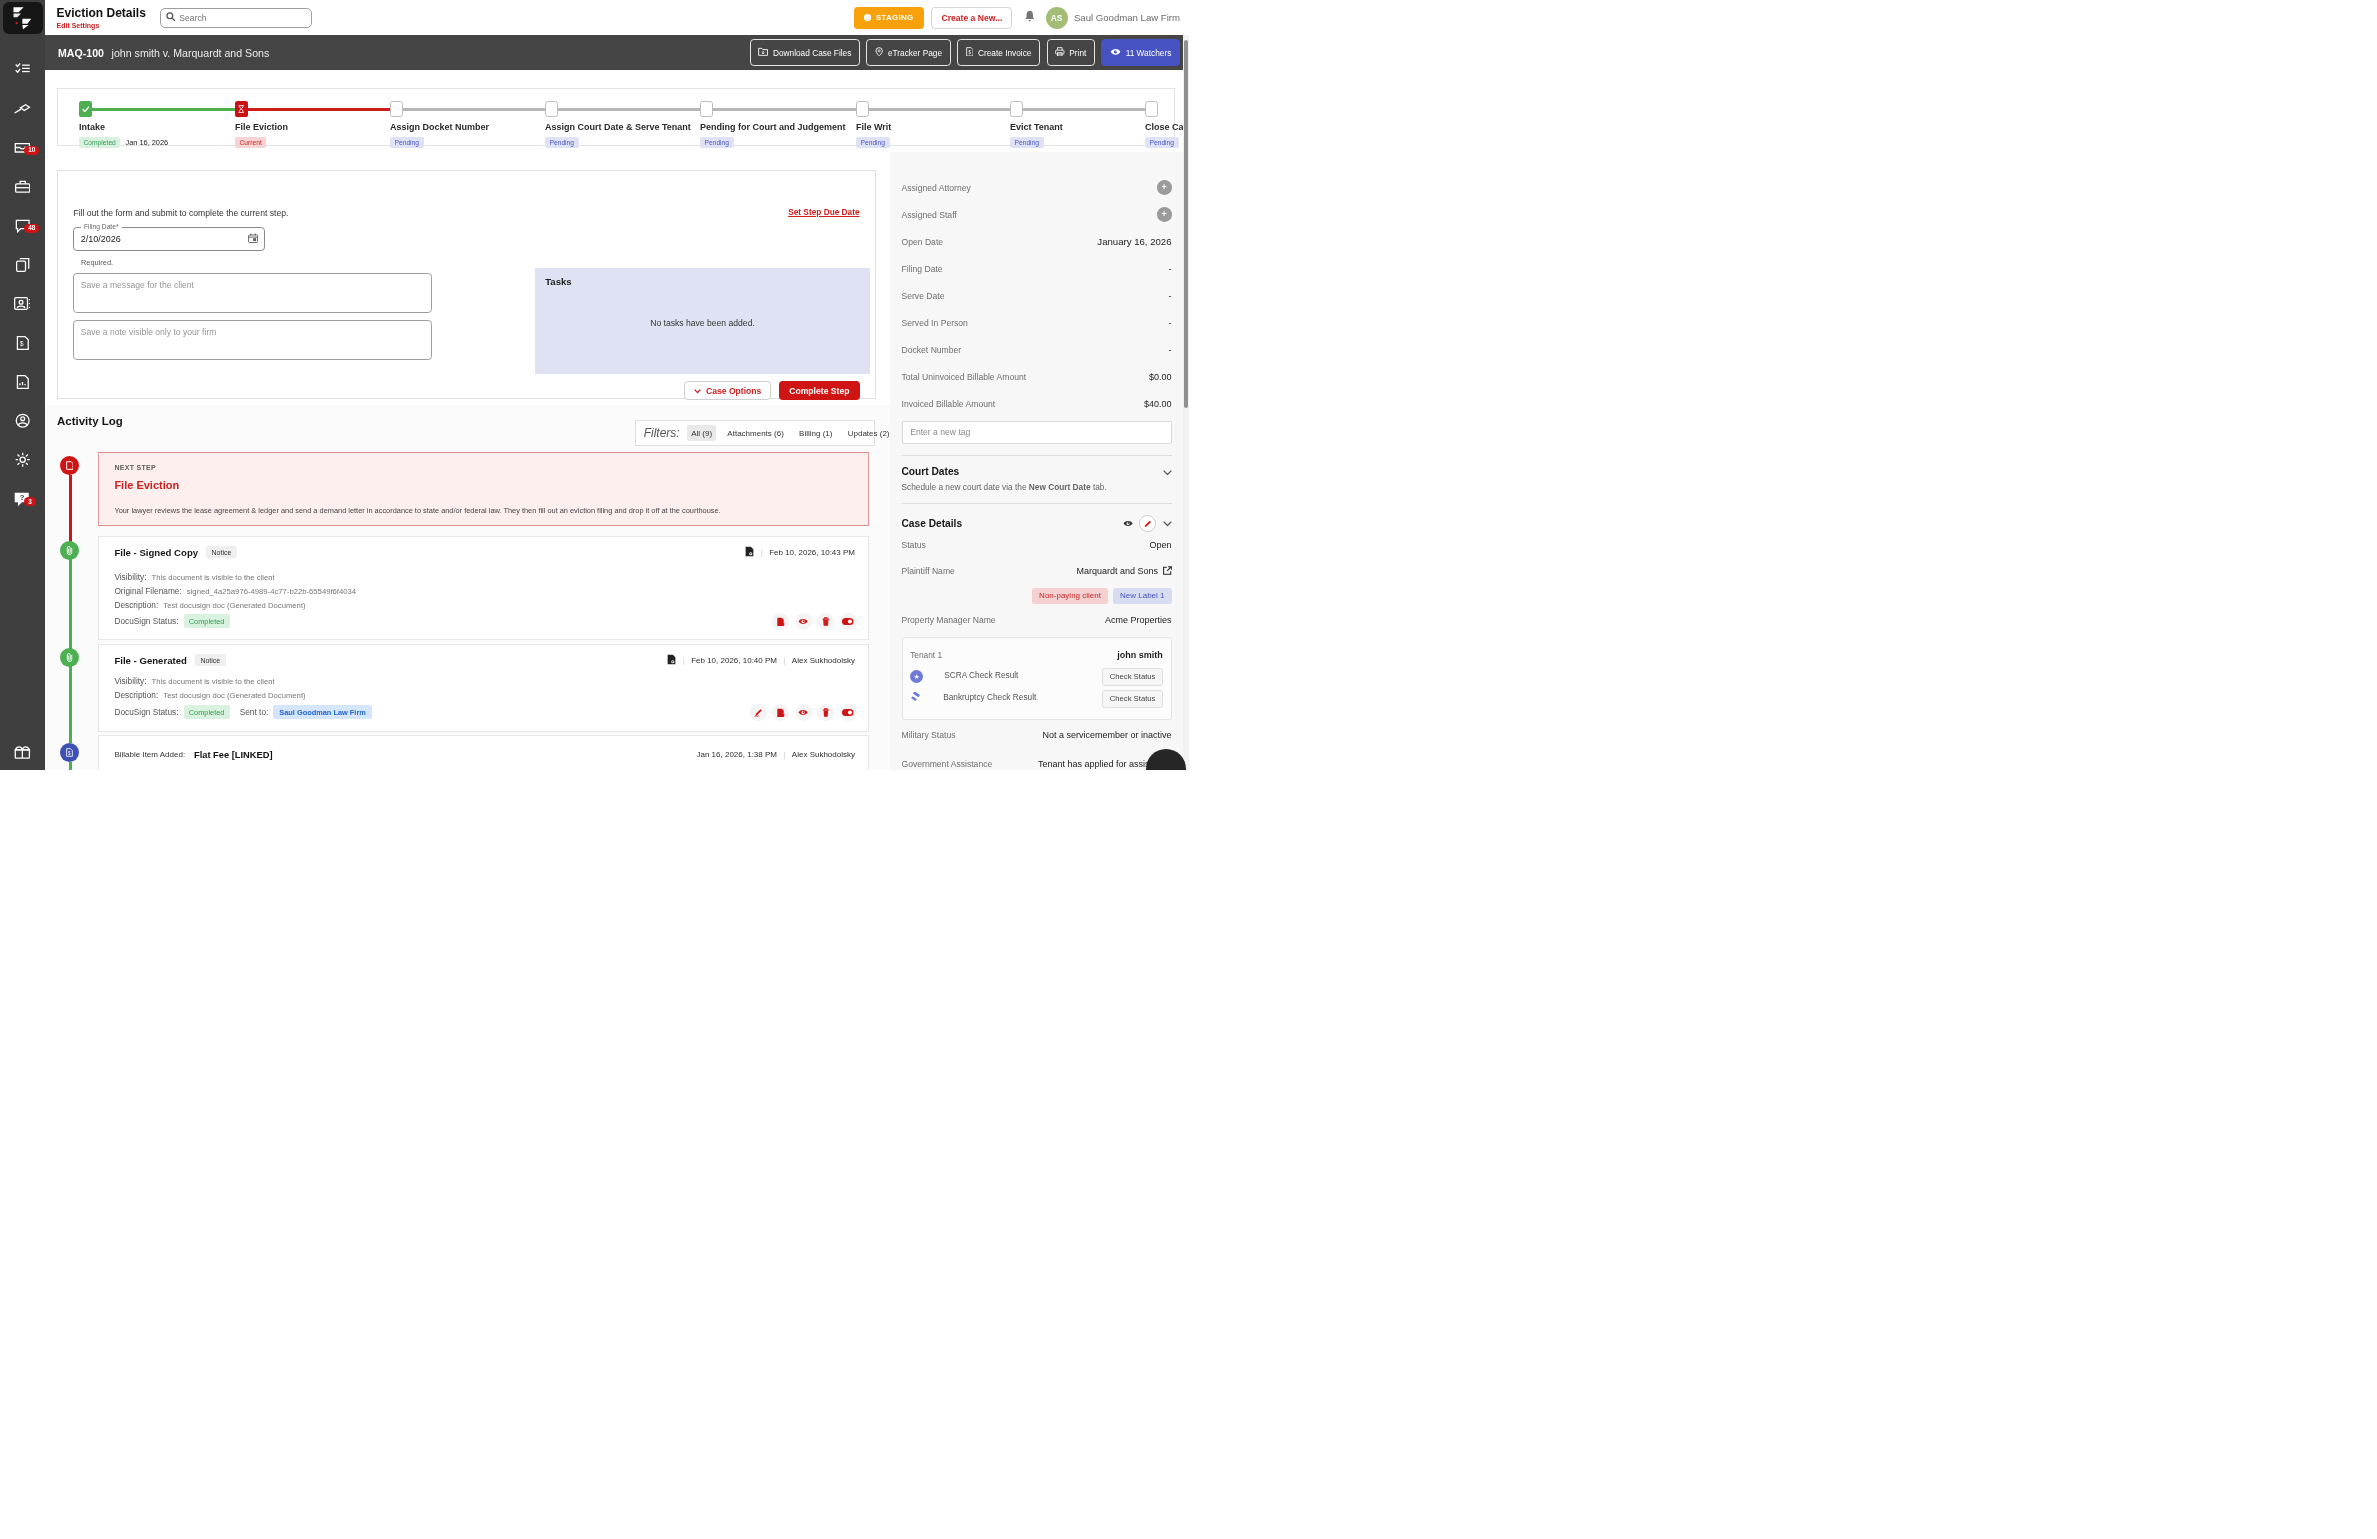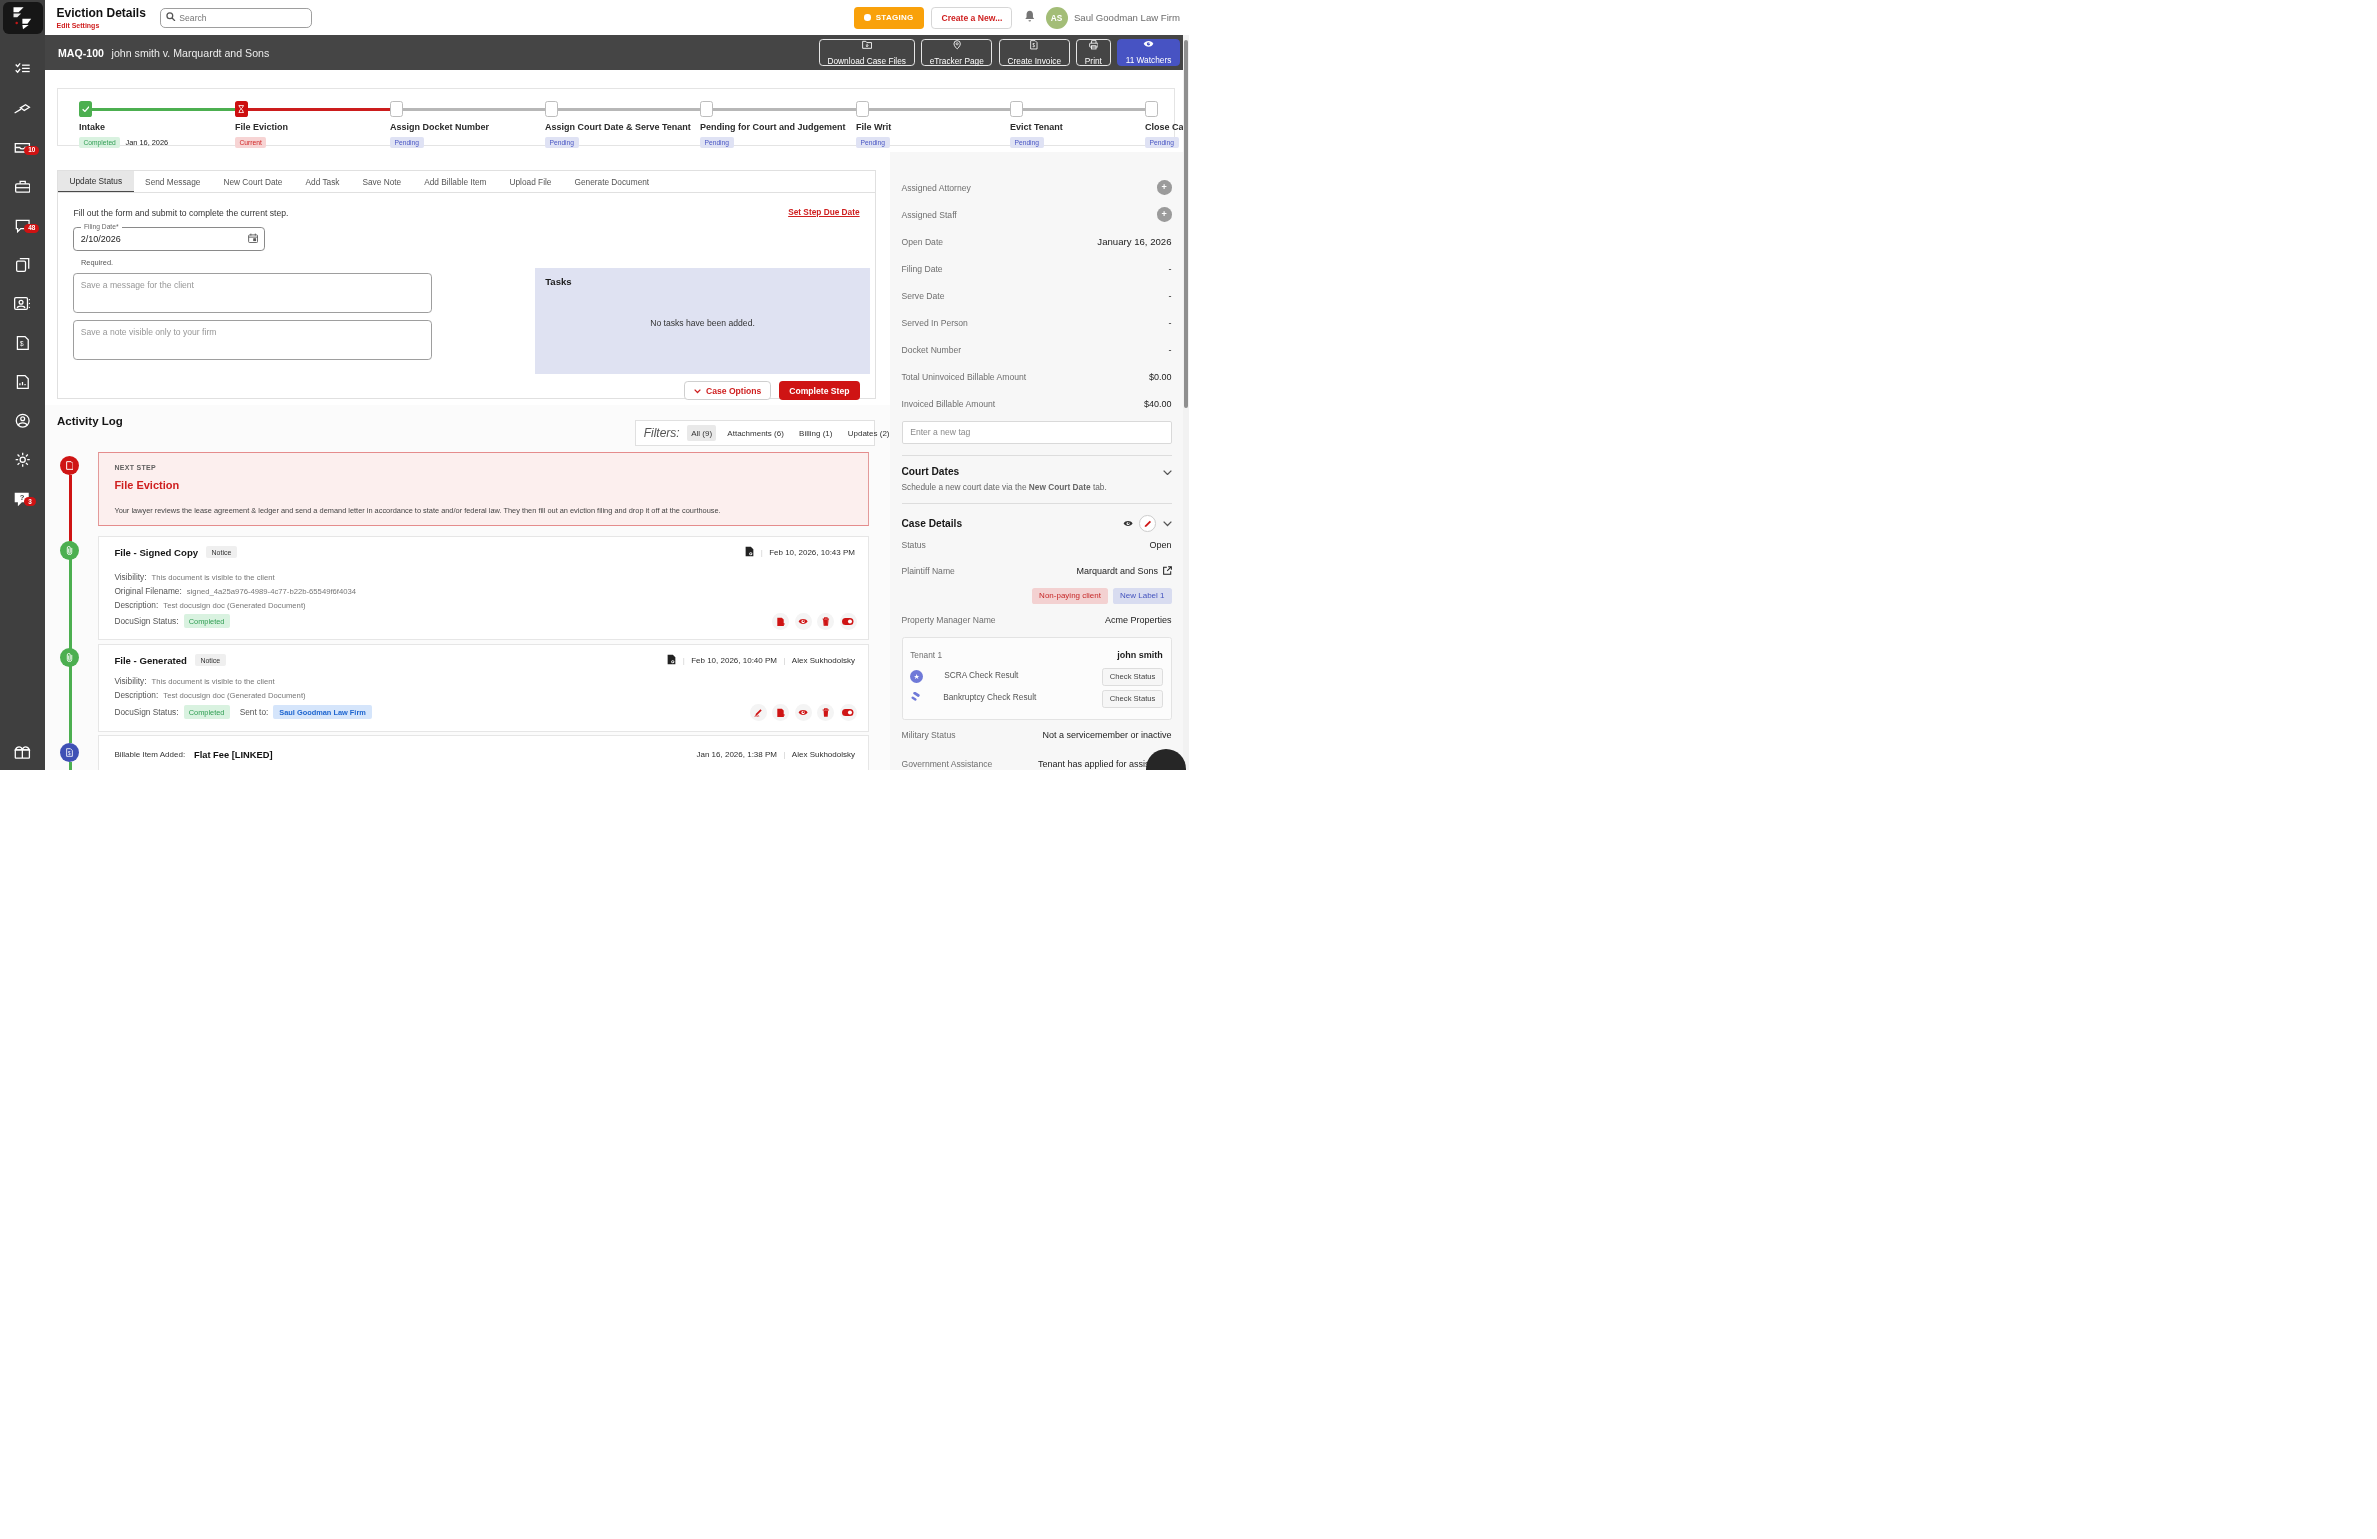--- a/index.html
+++ b/index.html
@@ -34,21 +34,21 @@
   .createnew{margin-left:7.7px;background:#fff;border:0.6px solid #d6d6d6;border-radius:3.8px;height:22px;padding:0 9px;color:var(--red);font-weight:bold;font-size:8.6px;cursor:pointer;font-family:inherit;}
   .bellwrap{margin:0 10.2px 0 11.5px;cursor:pointer;}
   .avatar{width:22px;height:22px;border-radius:50%;background:#a3bd77;color:#fff;font-size:8.3px;font-weight:bold;display:flex;align-items:center;justify-content:center;}
   .firmname{margin-left:6.4px;font-size:9.6px;color:#6c6c6c;}
 
   
   .casebar{left:45px;top:35px;width:1144px;height:35px;background:var(--casebar);display:flex;align-items:center;padding:0 9px 0 13px;gap:6.4px;}
   .caseid{color:#fff;font-weight:bold;font-size:10.6px;}
   .casetitle{color:#ececec;font-size:10.6px;margin-left:1.3px;}
   .casebar .hspacer{flex:1;}
-  .cbtn{display:flex;align-items:center;gap:4.5px;height:27px;border:0.8px solid #e6e6e6;border-radius:3.8px;background:transparent;color:#fff;font-size:8.3px;padding:0 7.7px;cursor:pointer;font-family:inherit;white-space:nowrap;flex-direction:column;}
+  .cbtn{display:flex;align-items:center;gap:4.5px;height:27px;border:0.8px solid #e6e6e6;border-radius:3.8px;background:transparent;color:#fff;font-size:8.3px;padding:0 7.7px;cursor:pointer;font-family:inherit;white-space:nowrap;}
   .cbtn.watchers{background:var(--indigo);border-color:var(--indigo);}
 
   
   .stepper{left:57px;top:88px;width:1118px;height:58px;background:#fff;border:0.6px solid #e4e4e4;}
   .connector{position:absolute;top:18.6px;height:3.2px;}
   .c-green{background:#4caf50;} .c-red{background:#cc1d1d;} .c-gray{background:#b7b7b7;}
   .step{position:absolute;top:11.5px;width:154px;}
   .stepicon{width:13px;height:16.7px;border-radius:2.6px;display:flex;align-items:center;justify-content:center;}
   .step.completed .stepicon{background:#4caf50;}
   .step.current .stepicon{background:#cc0f0f;}
@@ -419,30 +419,20 @@
   <div class="step pending" style="left:1087px;width:31px;">
     <div class="stepicon"></div>
     <div class="steplabel">Close Case</div>
     <div class="steprow">
         <span class="badge b-pending">Pending</span>
       </div>
   </div>
 </div>
 
 <div class="abs panel">
-  <div class="tabs">
-    <div class="tab active">Update Status</div>
-    <div class="tab">Send Message</div>
-    <div class="tab">New Court Date</div>
-    <div class="tab">Add Task</div>
-    <div class="tab">Save Note</div>
-    <div class="tab">Add Billable Item</div>
-    <div class="tab">Upload File</div>
-    <div class="tab">Generate Document</div>
-  </div>
 
   <div class="instruction">Fill out the form and submit to complete the current step.</div>
   <div class="setdue">Set Step Due Date</div>
 
   <div class="datefield">
     <span class="floatlabel">Filing Date*</span>
     <input value="2/10/2026" style="">
     <span>
       <svg width="10.2" height="10.2" viewBox="0 0 16 16">
           <g stroke="#555" stroke-width="1.4" fill="none">

